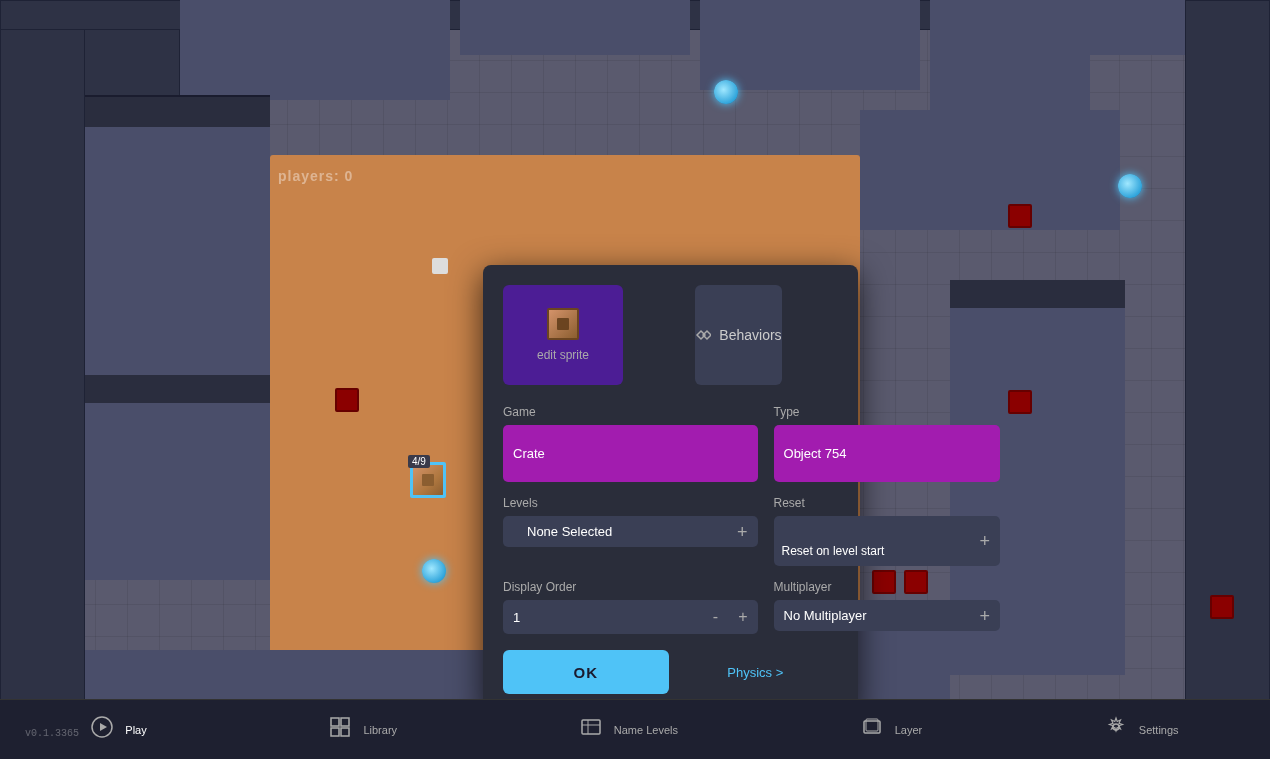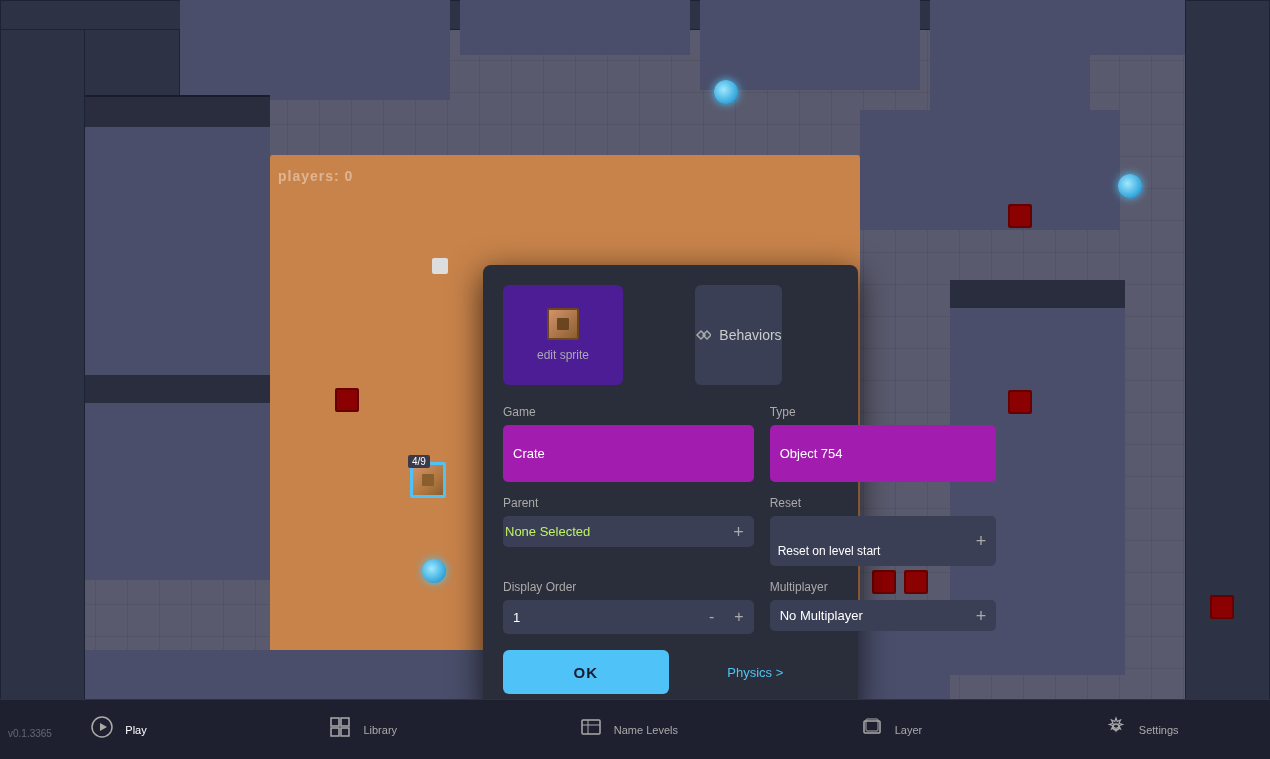--- a/index.html
+++ b/index.html
@@ -247,24 +247,25 @@
 
     .toolbar-item.active .toolbar-icon,
     .toolbar-item.active .toolbar-label {
       color: #fff;
     }
 
     
     .version-label {
       position: absolute;
       bottom: 20px;
-      left: 8px;
+      left: 25px;
       color: rgba(255,255,255,0.3);
       font-size: 10px;
       z-index: 301;
+      font-family: Liberation Mono, monospace;
     }
 
     
     .orb {
       position: absolute;
       width: 24px; height: 24px;
       background: radial-gradient(circle at 40% 40%, #a0e8ff, #0088cc);
       border-radius: 50%;
       box-shadow: 0 0 8px #4fc3f7;
     }
@@ -393,23 +394,23 @@
       <label class="form-label">Game</label>
       <input class="form-input" type="text" readonly="" value="Crate" style="">
     </div>
 
     <div class="form-group">
       <label class="form-label">Type</label>
       <input class="form-input" type="text" value="Object 754" style="">
     </div>
 
     <div class="form-group">
-      <label class="form-label">Parent</label>
+      <label class="form-label">Levels</label>
       <div class="input-with-btn">
-        <input type="text" readonly="" style="background: transparent; border: none; color: #bef264; font-size: 13px; padding: 8px 2px; outline: none; flex: 1 1 0%;" value="None Selected">
+        <input type="text" readonly="" style="background: transparent; border: none; color: #ffffff; font-size: 13px; padding: 8px 24px; outline: none; flex: 1 1 0%;" value="None Selected">
         <button class="input-plus-btn">+</button>
       </div>
     </div>
 
     <div class="form-group">
       <label class="form-label">Reset</label>
       <div class="input-with-btn">
         <input type="text" readonly="" style="background: transparent; border: none; color: rgb(255, 255, 255); font-size: 12px; padding: 8px; outline: none; flex: 1 1 0%; margin-top: 20px;" value="Reset on level start">
         <button class="input-plus-btn">+</button>
       </div>

